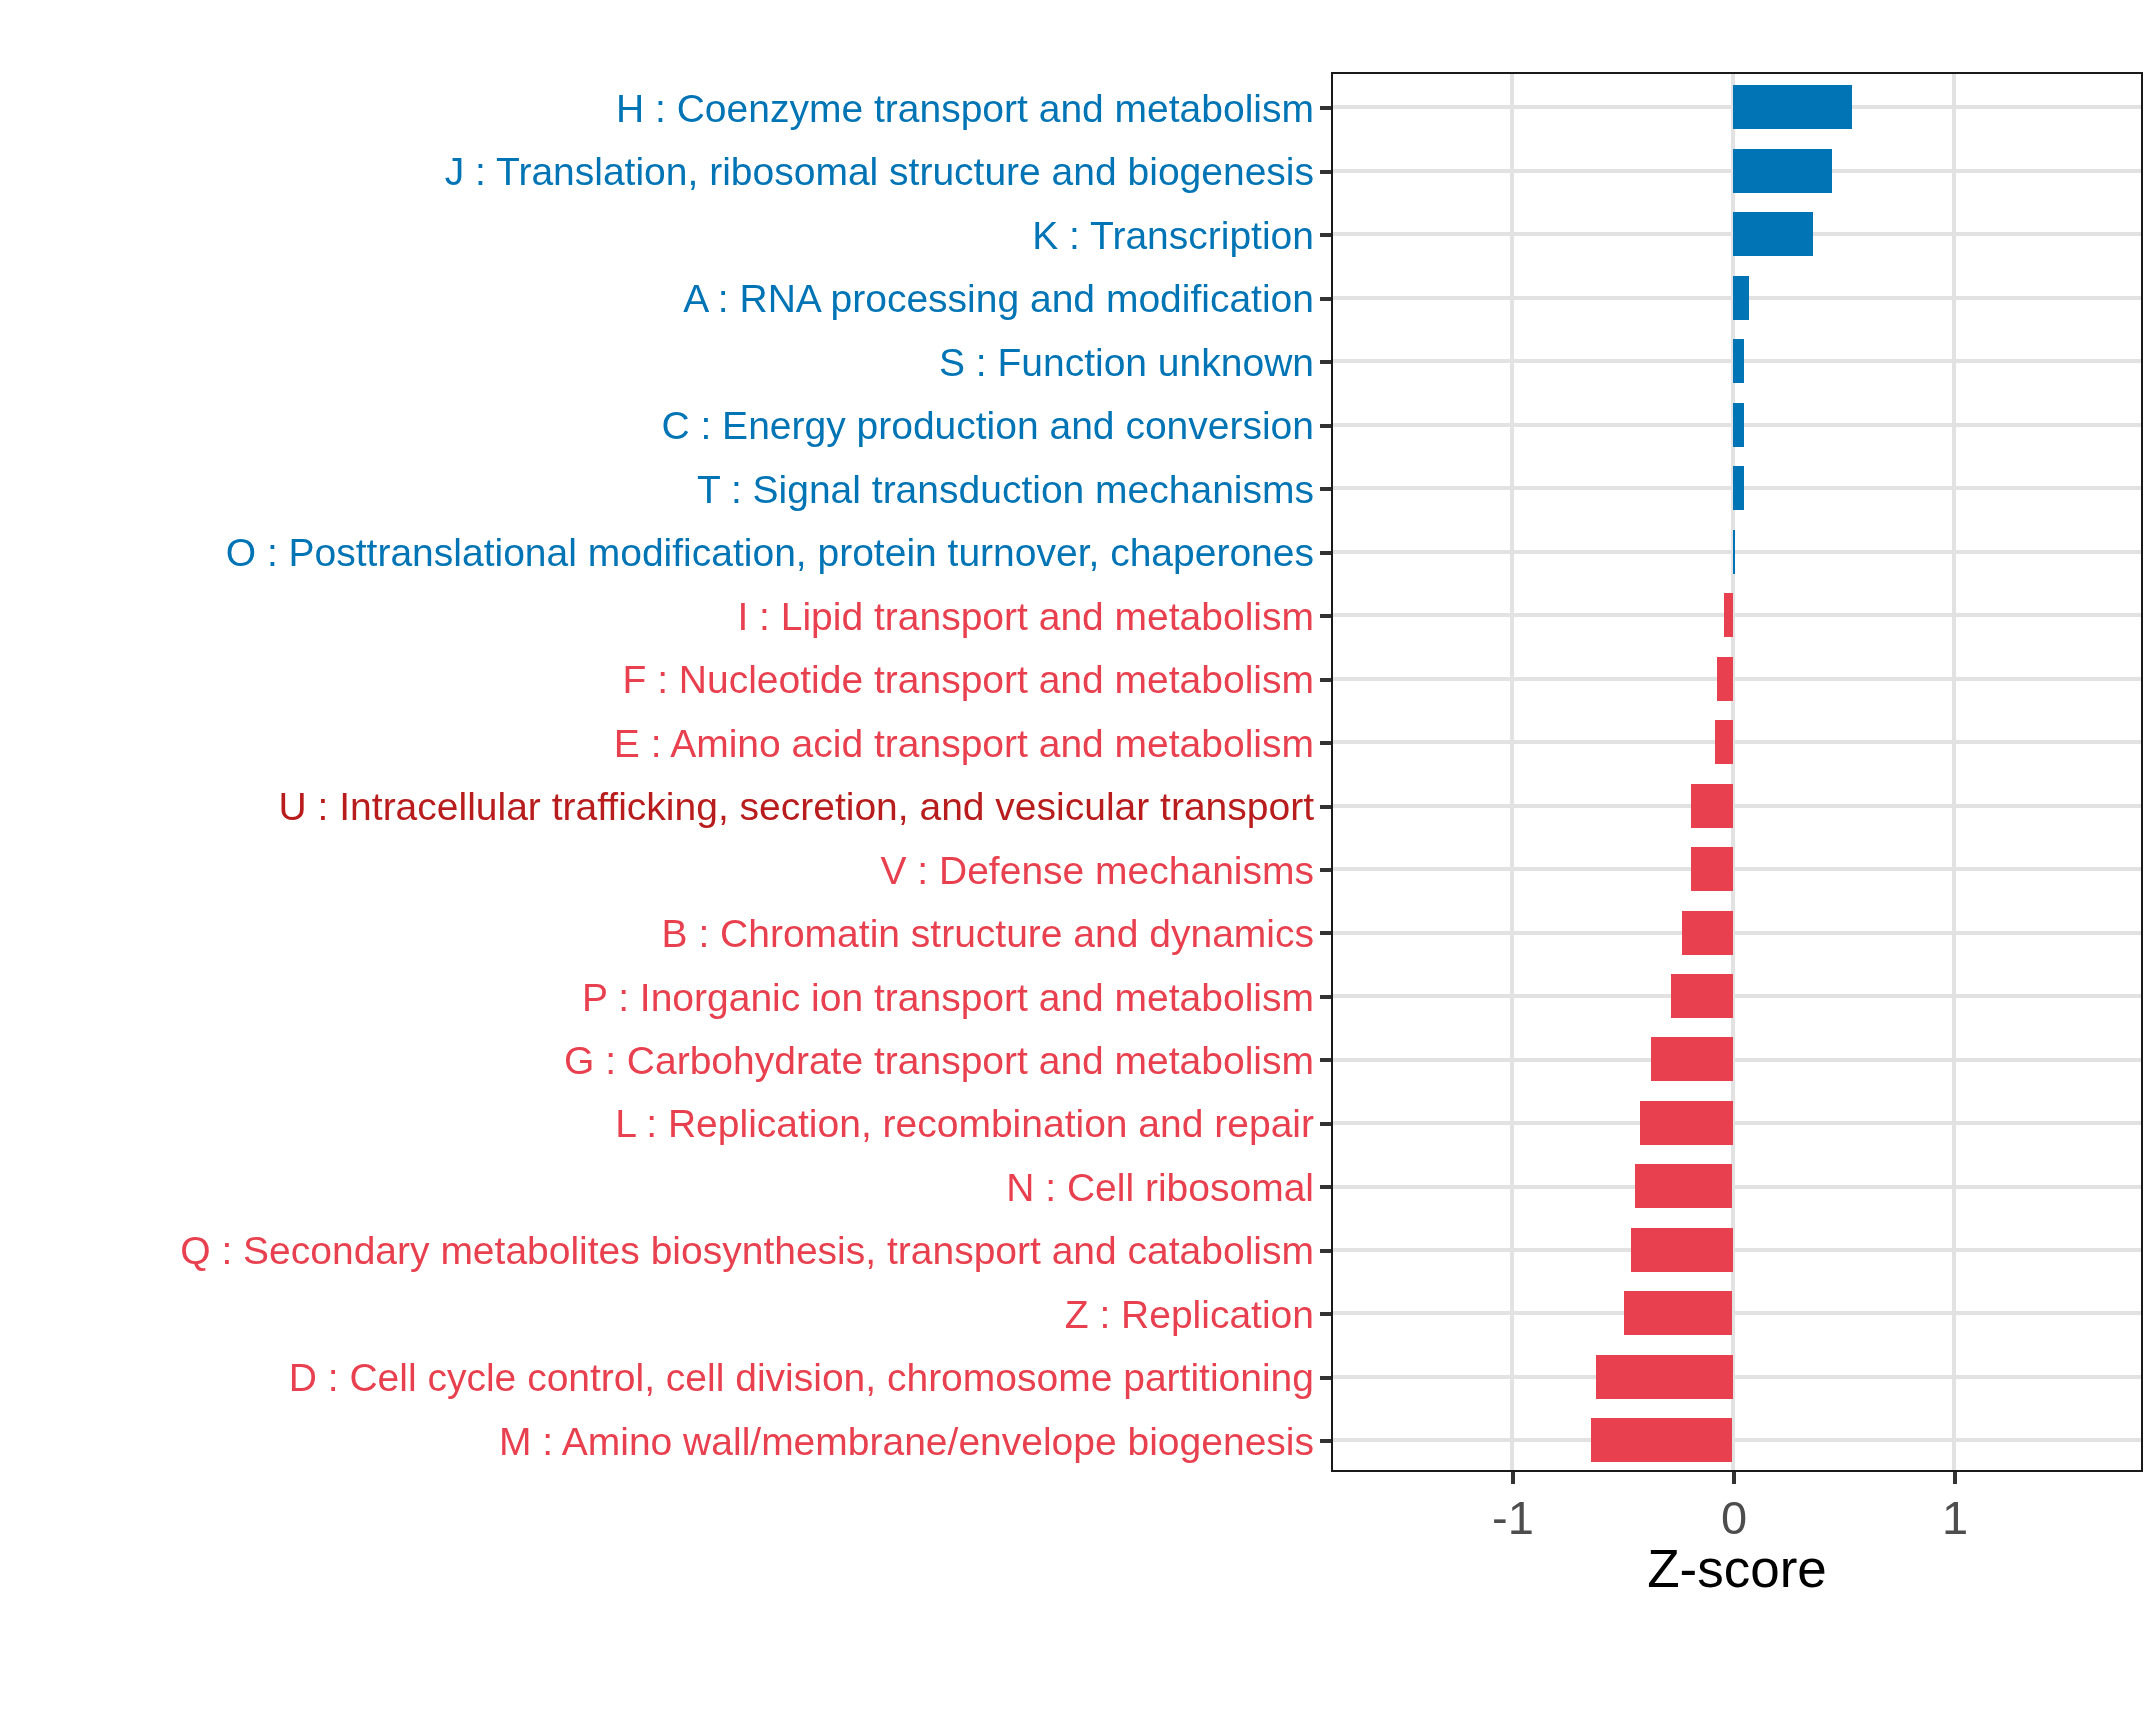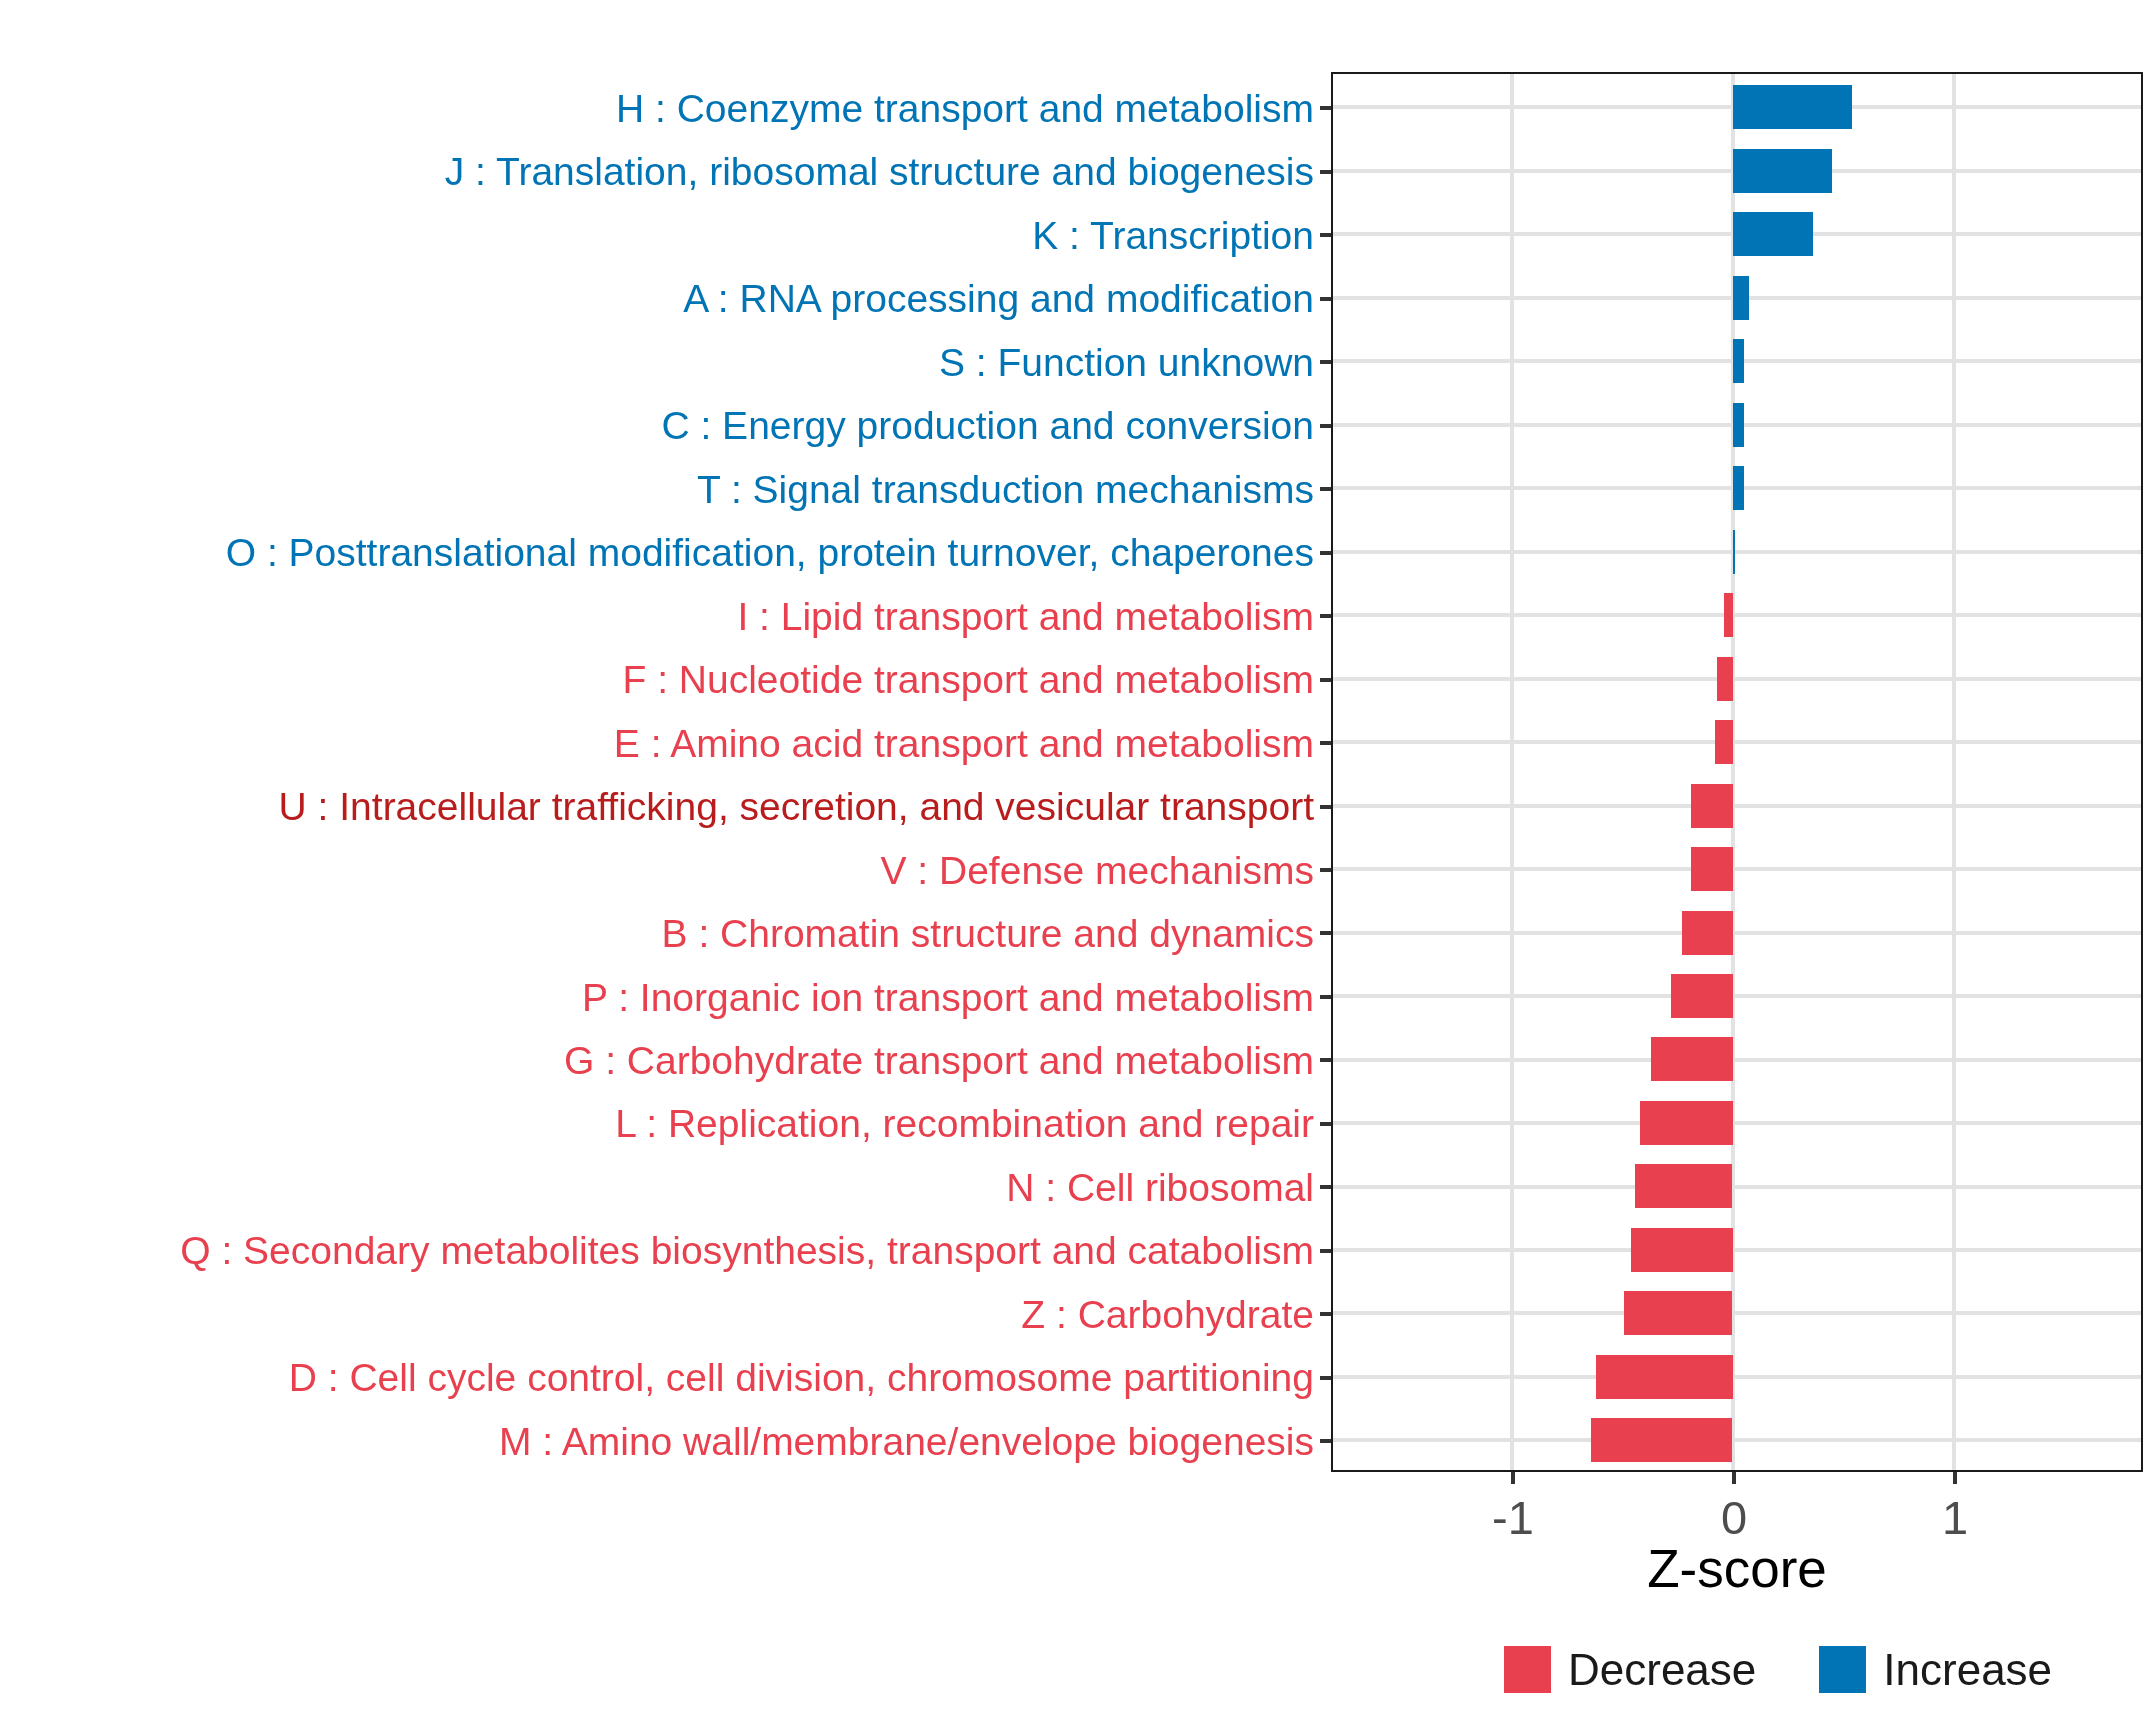--- a/index.html
+++ b/index.html
@@ -131,21 +131,21 @@
       <div class="cat-label" style="top: 652px; color: rgb(232, 64, 78);">F : Nucleotide transport and metabolism</div>
       <div class="cat-label" style="top: 716px; color: rgb(232, 64, 78);">E : Amino acid transport and metabolism</div>
       <div class="cat-label" style="top: 779px; color: #b91c1c;">U : Intracellular trafficking, secretion, and vesicular transport</div>
       <div class="cat-label" style="top: 843px; color: rgb(232, 64, 78);">V : Defense mechanisms</div>
       <div class="cat-label" style="top: 906px; color: rgb(232, 64, 78);">B : Chromatin structure and dynamics</div>
       <div class="cat-label" style="top: 970px; color: rgb(232, 64, 78);">P : Inorganic ion transport and metabolism</div>
       <div class="cat-label" style="top: 1033px; color: rgb(232, 64, 78);">G : Carbohydrate transport and metabolism</div>
       <div class="cat-label" style="top: 1096px; color: rgb(232, 64, 78);">L : Replication, recombination and repair</div>
       <div class="cat-label" style="top: 1160px; color: rgb(232, 64, 78);">N : Cell ribosomal</div>
       <div class="cat-label" style="top: 1223px; color: rgb(232, 64, 78);">Q : Secondary metabolites biosynthesis, transport and catabolism</div>
-      <div class="cat-label" style="top: 1287px; color: rgb(232, 64, 78);">Z : Carbohydrate</div>
+      <div class="cat-label" style="top: 1287px; color: rgb(232, 64, 78);">Z : Replication</div>
       <div class="cat-label" style="top: 1350px; color: rgb(232, 64, 78);">D : Cell cycle control, cell division, chromosome partitioning</div>
       <div class="cat-label" style="top: 1414px; color: rgb(232, 64, 78);">M : Amino wall/membrane/envelope biogenesis</div>
     </div>
   <div id="y-ticks">
       <div class="tick-left" style="left: 1320px; top: 106px;"></div>
       <div class="tick-left" style="left: 1320px; top: 170px;"></div>
       <div class="tick-left" style="left: 1320px; top: 233px;"></div>
       <div class="tick-left" style="left: 1320px; top: 297px;"></div>
       <div class="tick-left" style="left: 1320px; top: 360px;"></div>
       <div class="tick-left" style="left: 1320px; top: 424px;"></div>
@@ -223,24 +223,14 @@
       <div class="tick-bottom" style="left: 1511px; top: 1472px;"></div>
       <div class="tick-bottom" style="left: 1732px; top: 1472px;"></div>
       <div class="tick-bottom" style="left: 1953px; top: 1472px;"></div>
     </div>
   <div id="x-tick-labels">
       <div class="x-tick-label" style="left: 1427px;">-1</div>
       <div class="x-tick-label" style="left: 1648px;">0</div>
       <div class="x-tick-label" style="left: 1869px;">1</div>
     </div>
   <div id="x-axis-title">Z-score</div>
-  <div id="legend">
-      <div class="legend-item">
-        <div class="legend-swatch" style="background: rgb(232, 64, 78);"></div>
-        <div class="legend-label">Decrease</div>
-      </div>
-      <div class="legend-item">
-        <div class="legend-swatch" style="background: rgb(0, 116, 180);"></div>
-        <div class="legend-label">Increase</div>
-      </div>
-    </div>
 </div>
 
 
 </body></html>

